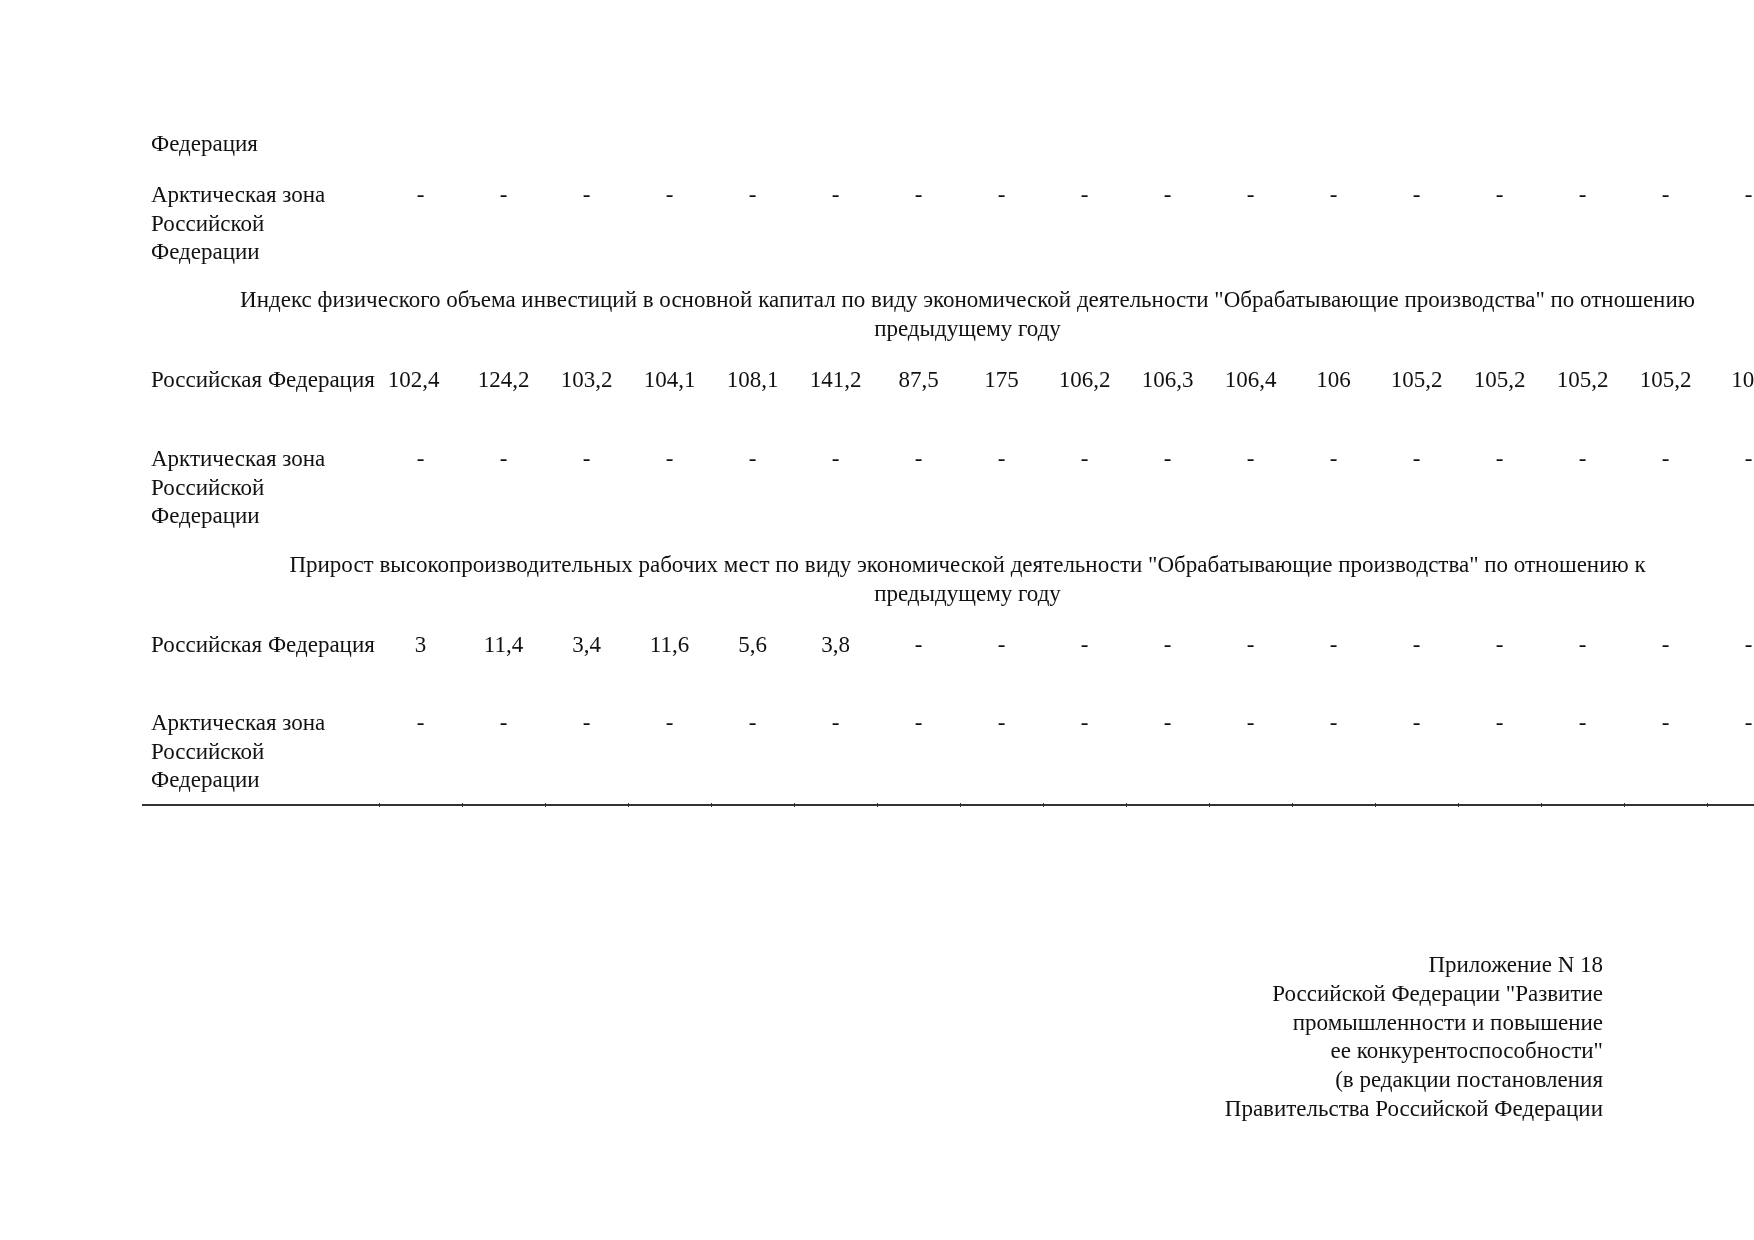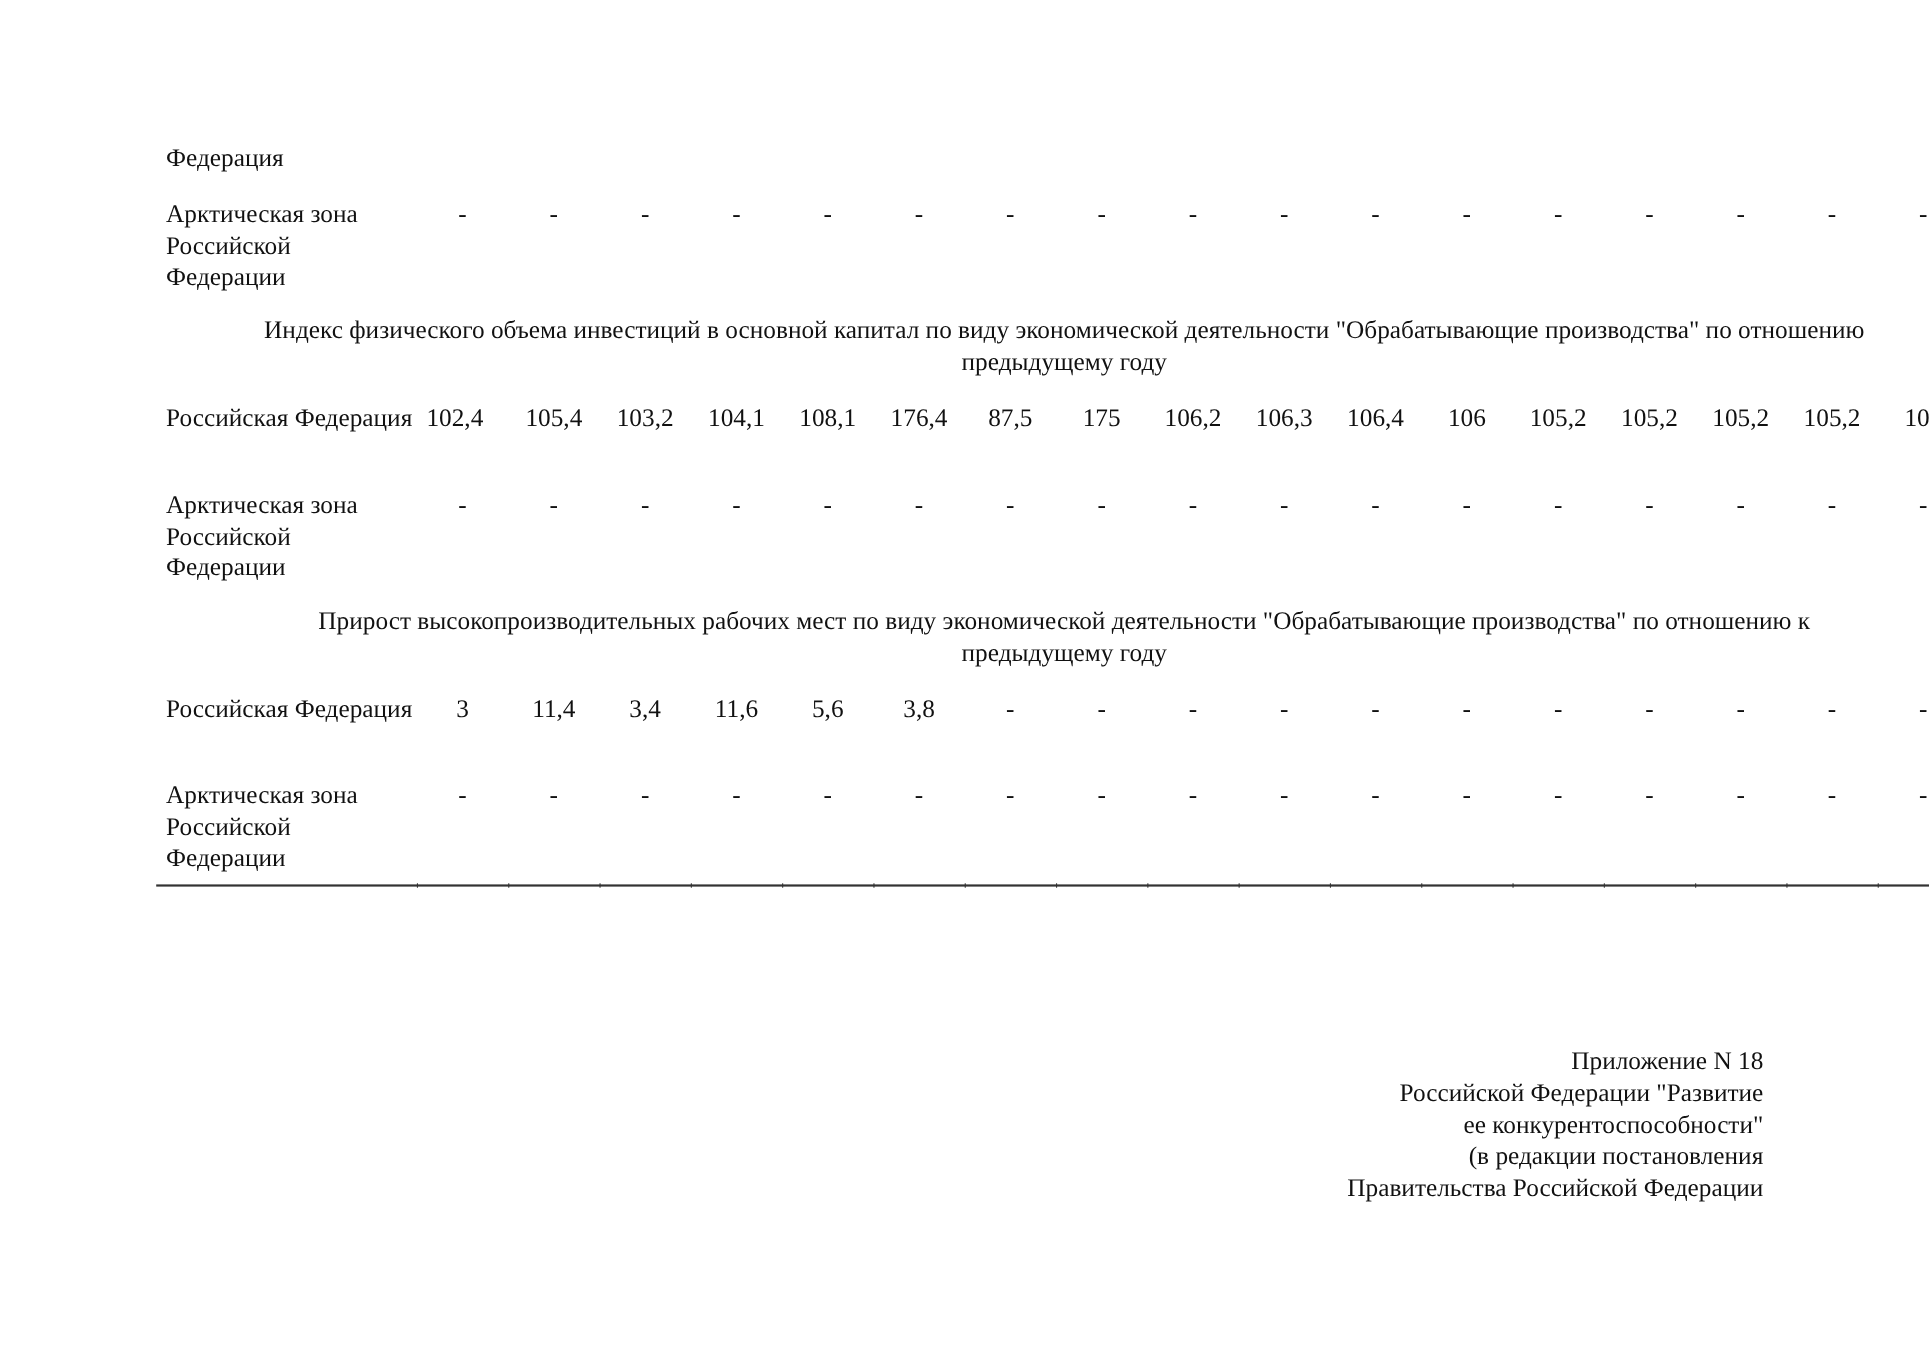--- a/index.html
+++ b/index.html
@@ -110,25 +110,25 @@
     </div>
 
   <div class="section-heading" style="top:286px;">
     <span class="h-line">Индекс физического объема инвестиций в основной капитал по виду экономической деятельности "Обрабатывающие производства" по отношению</span>
     <span class="h-line">предыдущему году</span>
   </div>
 
   <div class="row" style="top:366px;">
     <div class="label">Российская Федерация</div>
   <div class="cell" style="left: 372px;">102,4</div>
-      <div class="cell" style="left: 462px;">105,4</div>
+      <div class="cell" style="left: 462px;">124,2</div>
       <div class="cell" style="left: 545px;">103,2</div>
       <div class="cell" style="left: 628px;">104,1</div>
       <div class="cell" style="left: 711px;">108,1</div>
-      <div class="cell" style="left: 794px;">176,4</div>
+      <div class="cell" style="left: 794px;">141,2</div>
       <div class="cell" style="left: 877px;">87,5</div>
       <div class="cell" style="left: 960px;">175</div>
       <div class="cell" style="left: 1043px;">106,2</div>
       <div class="cell" style="left: 1126px;">106,3</div>
       <div class="cell" style="left: 1209px;">106,4</div>
       <div class="cell" style="left: 1292px;">106</div>
       <div class="cell" style="left: 1375px;">105,2</div>
       <div class="cell" style="left: 1458px;">105,2</div>
       <div class="cell" style="left: 1541px;">105,2</div>
       <div class="cell" style="left: 1624px;">105,2</div>
@@ -220,18 +220,19 @@
       <div class="tick" style="left: 1375px;"></div>
       <div class="tick" style="left: 1458px;"></div>
       <div class="tick" style="left: 1541px;"></div>
       <div class="tick" style="left: 1624px;"></div>
       <div class="tick" style="left: 1707px;"></div>
     </div>
 
   <div class="appendix">
     <span>Приложение N 18</span>
     <span>Российской Федерации "Развитие</span>
+    <span>промышленности и повышение</span>
     <span>ее конкурентоспособности"</span>
     <span>(в редакции постановления</span>
     <span>Правительства Российской Федерации</span>
   </div>
 
 </div>
 
 </body></html>

